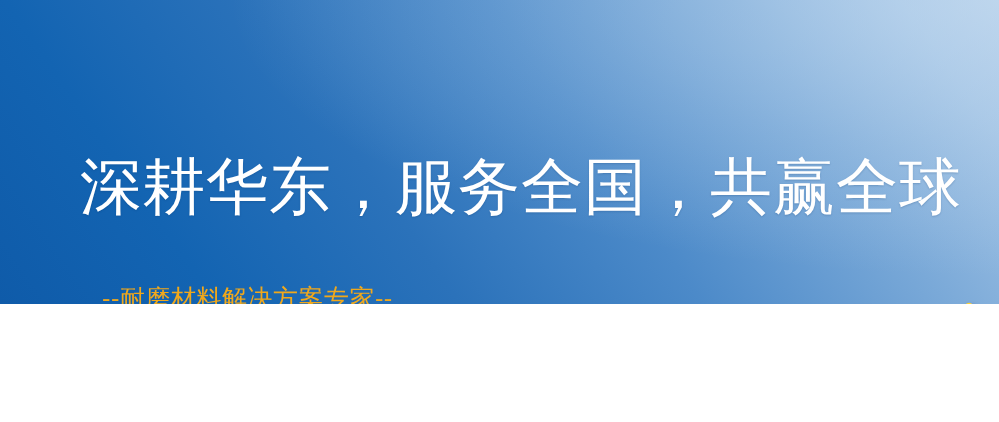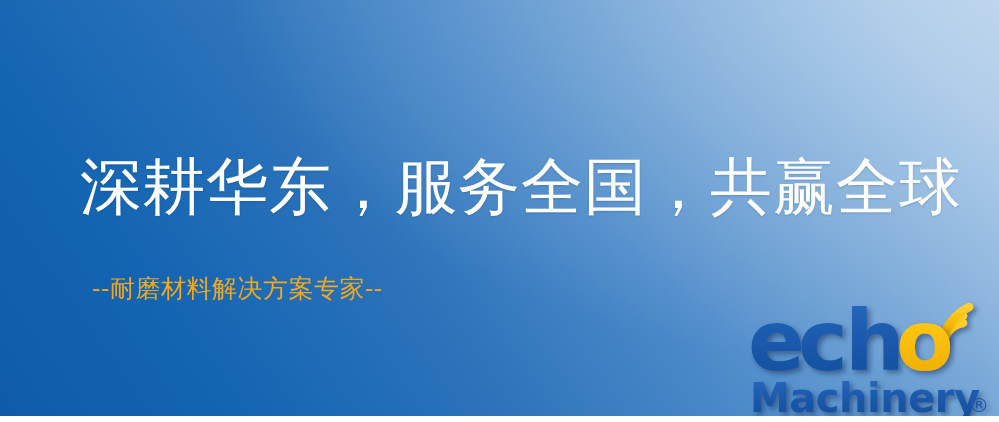--- a/index.html
+++ b/index.html
@@ -4,21 +4,21 @@
 <style>
   html, body {
     margin: 0;
     padding: 0;
     background: #ffffff;
   }
 
   #banner {
     position: relative;
     width: 999px;
-    height: 416px;
+    height: 304px;
     overflow: hidden;
     
     background: linear-gradient(55deg,
         #0f5ba9 0%,
         #1364b2 18%,
         #2b72ba 38%,
         #4c8ac9 58%,
         #7aa9d8 78%,
         #9dc0e3 92%,
         #abc8e6 100%);
@@ -52,21 +52,21 @@
     white-space: nowrap;
     z-index: 3;
     text-shadow: 0 1px 2px rgba(10,50,100,0.22);
   }
 
   
   .subtitle {
     position: absolute;
     left: 84px;
     top: 266px;
-    margin: 8px;
+    margin: 18px;
     font-family: "DejaVu Serif", "Liberation Serif", serif;
     font-size: 25px;
     line-height: 1.2;
     font-weight: 400;
     color: #f0a81c;
     letter-spacing: 0.5px;
     white-space: nowrap;
     z-index: 3;
   }
 

